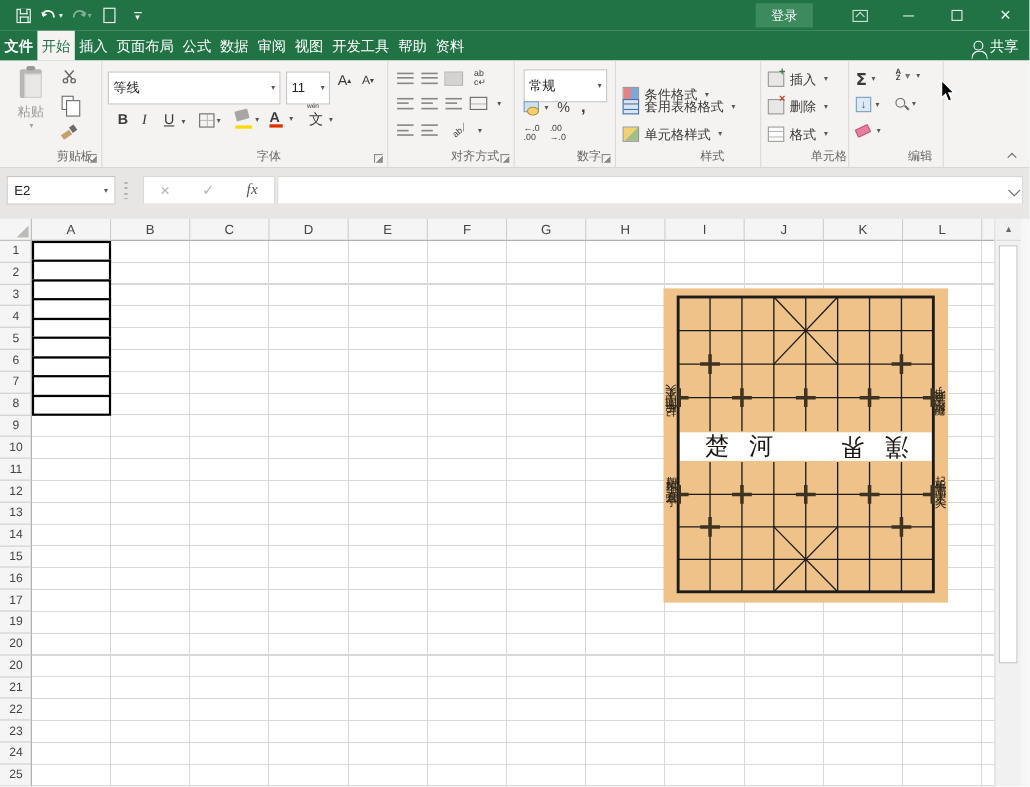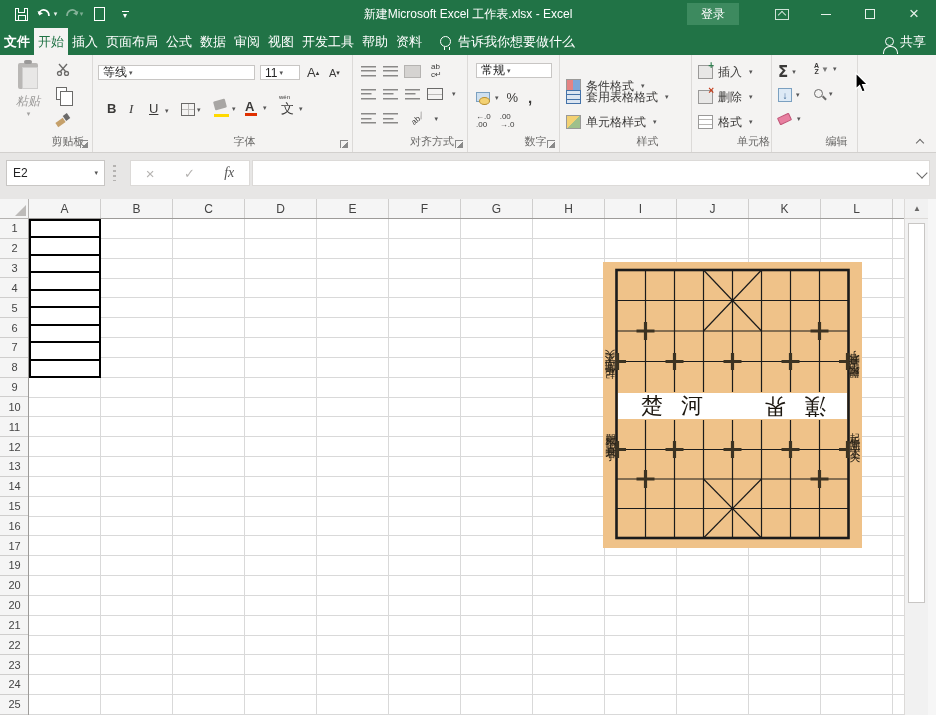--- a/index.html
+++ b/index.html
@@ -54,34 +54,34 @@
   .rgroup { position:absolute; top:0; height:97px; border-right:1px solid #dcdad8; }
   .glabel { position:absolute; bottom:3px; left:0; right:0; text-align:center; font-size:11px; color:#696867;margin-left:44px; }
   .launcher { position:absolute; bottom:4px; right:4px; width:8px; height:8px;
     border-left:1px solid #8a8a8a; border-top:1px solid #8a8a8a;
     background:linear-gradient(135deg,transparent 55%,#8a8a8a 55%); }
   .ddk { font-size:7px; color:#555; margin-left:2px; }
   .rowicon { position:absolute; display:flex; align-items:center; }
 
   
   .pastebig { position:absolute; left:8px; top:5px; width:40px; height:74px; display:flex;
-    flex-direction:column; align-items:center; color:#9a9998;font-style:italic; }
+    flex-direction:column; align-items:center; color:#9a9998; }
   .clipicon { width:20px; height:26px; background:#b9b7b5; border-radius:2px; position:relative; margin-top:3px; }
   .clipicon:after { content:""; position:absolute; left:4px; top:4px; width:14px; height:20px; background:#e8e7e6; border:1px solid #cfcecd; }
   .clipicon:before { content:""; position:absolute; left:6px; top:-3px; width:8px; height:4px; background:#9a9998; border-radius:2px; }
   .scissor-svg, .copyic, .brushic { display:block; }
   .copyic { width:11px; height:13px; border:1.2px solid #6b6a69; background:#fff; position:relative; }
   .copyic:after { content:""; position:absolute; left:2.5px; top:2.5px; width:11px; height:13px; border:1.2px solid #6b6a69; background:#fff; }
   .brushic { width:13px; height:13px; position:relative; }
   .brushic:before { content:""; position:absolute; left:0; top:7px; width:9px; height:5px; background:#c5a06a; transform:rotate(-35deg); }
   .brushic:after { content:""; position:absolute; right:0; top:1px; width:5px; height:6px; background:#6b6a69; transform:rotate(-35deg); }
 
   
-  .combo { position:absolute; background:#fff; border:1px solid #c8c6c4; height:15px;
-    display:flex; align-items:center; padding:0 4px; font-size:12px; color:#222; justify-content:flex-start; }
+  .combo { position:absolute; background:#fff; border:1px solid #c8c6c4; height:30px;
+    display:flex; align-items:center; padding:0 4px; font-size:12px; color:#222; justify-content:space-between; }
   .fbtn { display:flex; align-items:center; justify-content:center; font-size:13px; color:#3b3a39; }
   .bold { font-weight:bold; } .ital { font-style:italic; font-family:"Liberation Serif",serif; }
   .undl { text-decoration:underline; }
   .gridic { width:14px; height:13px; border:1px solid #6b6a69;
     background:
       linear-gradient(#bdbbb9,#bdbbb9) 50% 0/1px 100% no-repeat,
       linear-gradient(#bdbbb9,#bdbbb9) 0 50%/100% 1px no-repeat; }
   .bucketic { width:12px; height:9px; background:#a8a6a4; transform:rotate(-15deg); border-radius:1px; }
   .colorbar { position:absolute; left:0; bottom:0; width:15px; height:3.5px; }
   .relic { position:relative; width:16px; height:17px; }
@@ -214,21 +214,20 @@
         <span class="dd">▾</span>
       </div>
       <div class="btn">
           <div class="newdoc"></div>
         </div>
       <div class="btn qatmore">
           <div class="bar"></div>
           <span>▾</span>
         </div>
     </div>
-    <div class="title-text">新建Microsoft Excel 工作表.xlsx  -  Excel</div>
     <div class="signin">登录</div>
     <div class="winbtns">
       <div class="winbtn">
           <div class="ribbonopt"></div>
         </div>
       <div class="winbtn">
           <div class="minline"></div>
         </div>
       <div class="winbtn">
           <div class="maxbox"></div>
@@ -244,24 +243,20 @@
         <div class="tab">插入</div>
         <div class="tab">页面布局</div>
         <div class="tab">公式</div>
         <div class="tab">数据</div>
         <div class="tab">审阅</div>
         <div class="tab">视图</div>
         <div class="tab">开发工具</div>
         <div class="tab">帮助</div>
         <div class="tab">资料</div>
       </div>
-    <div class="tellme">
-      <div class="bulb"></div>
-      <span>告诉我你想要做什么</span>
-    </div>
     <div class="share">
       <div class="person"></div>
       <span>共享</span>
     </div>
   </div>
 
   <div class="ribbon">
 
     <div class="rgroup" style="left:0;width:93px">
       <div class="pastebig">

